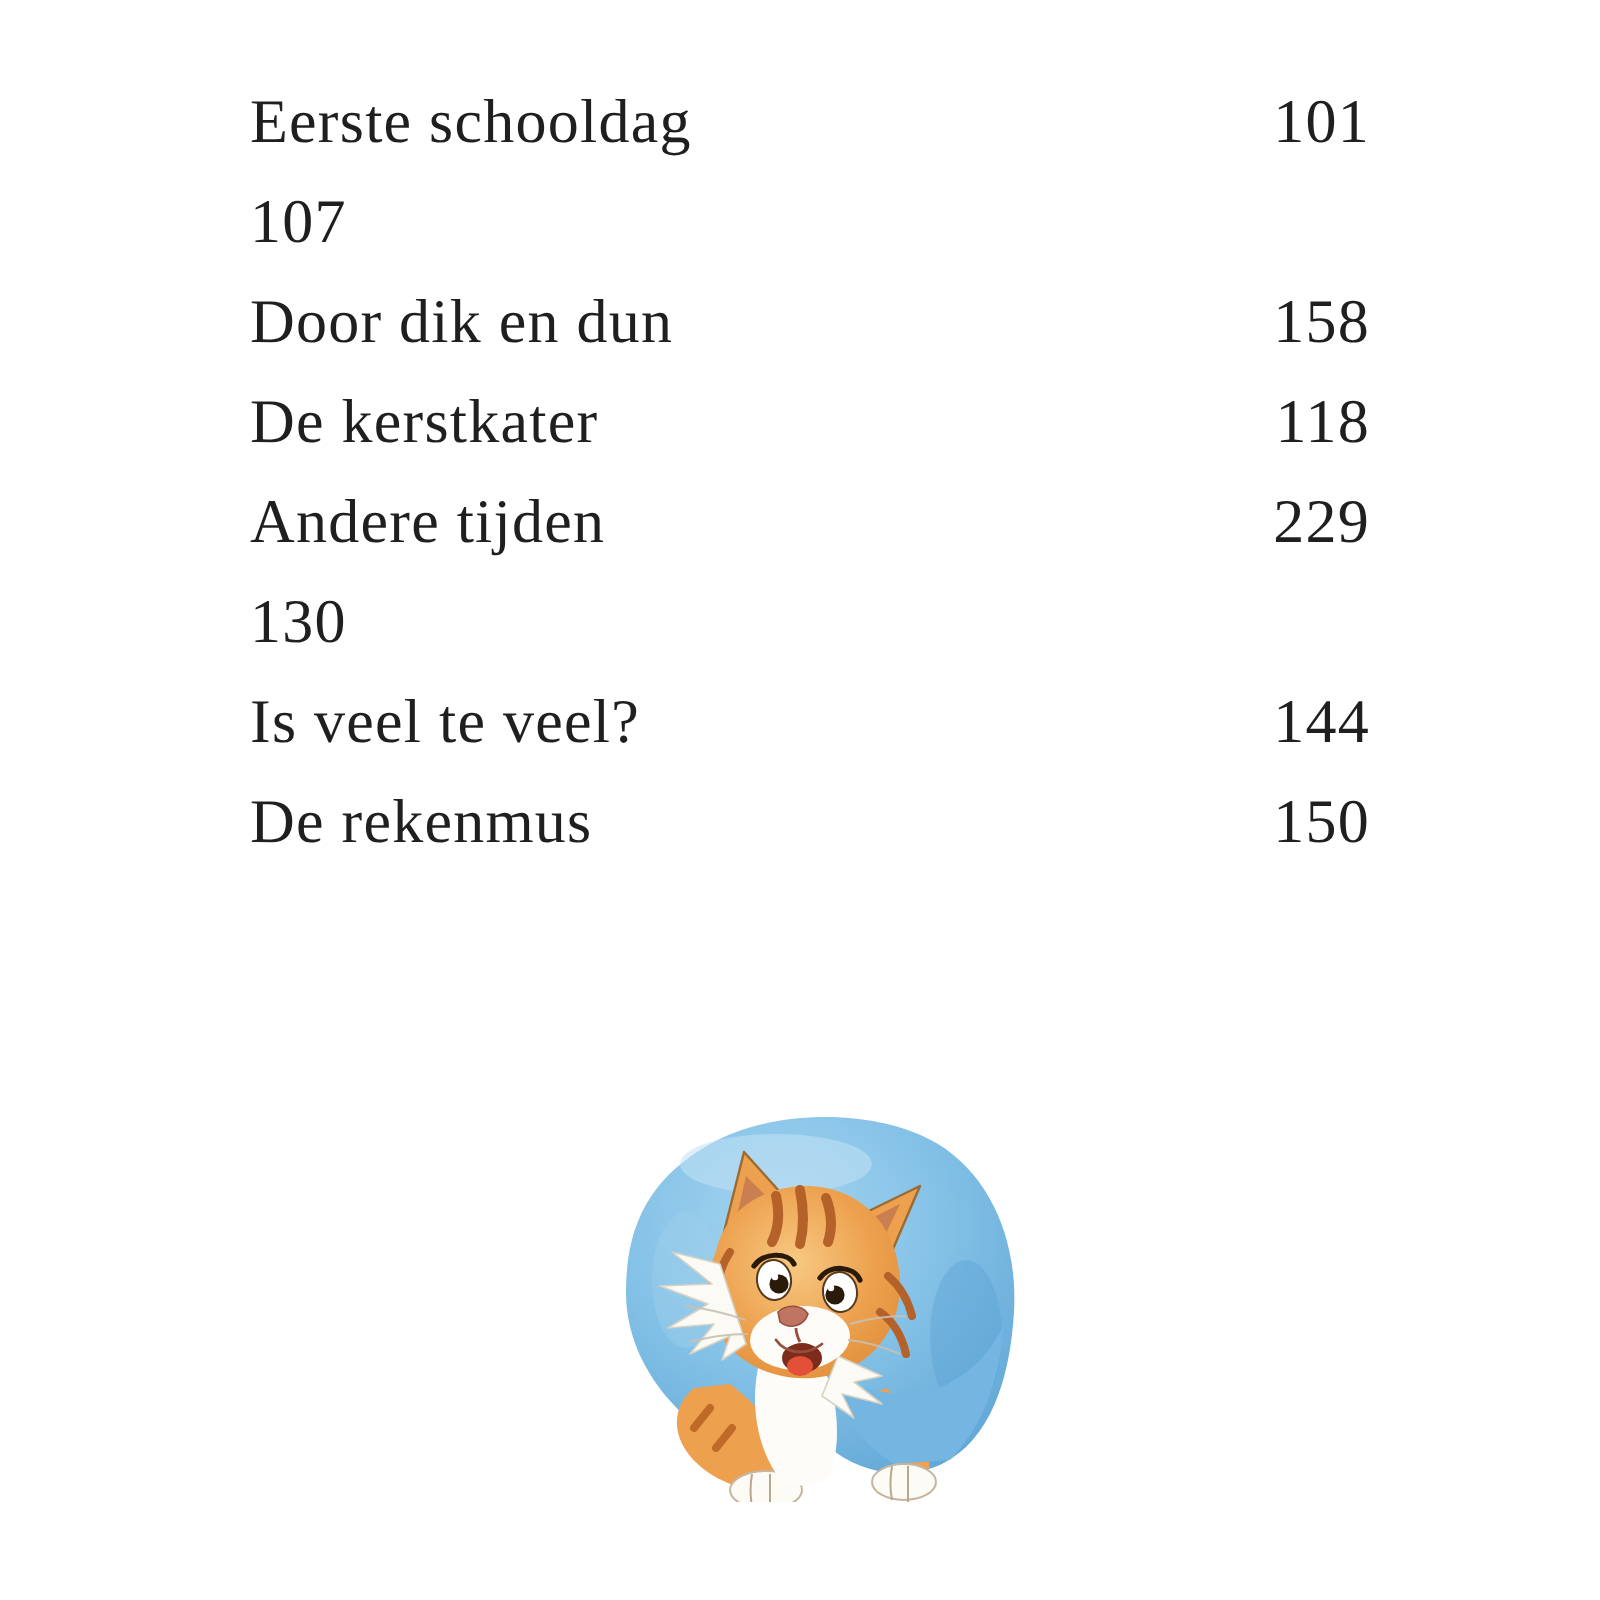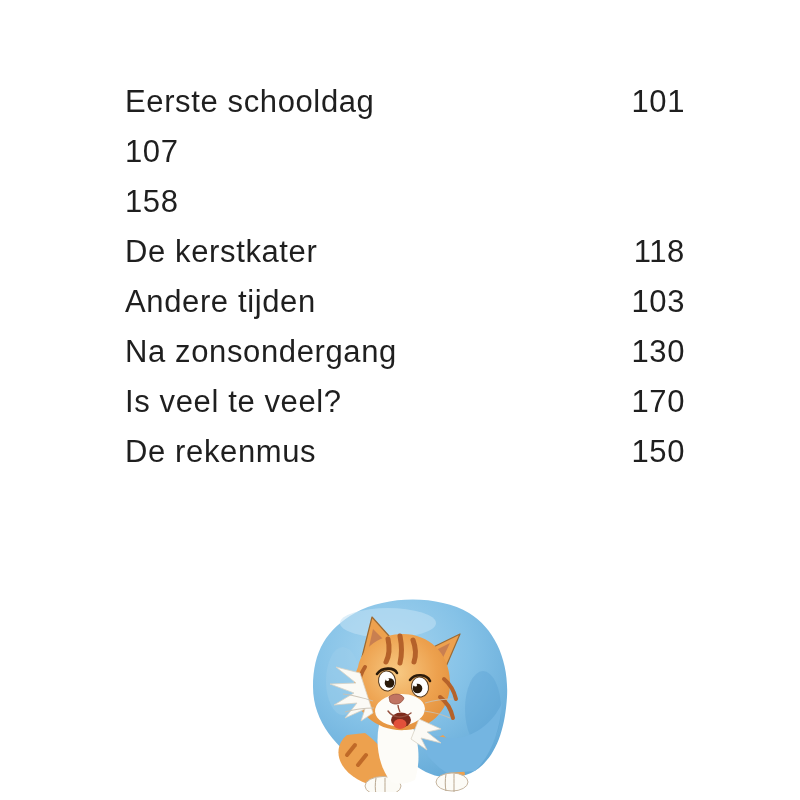--- a/index.html
+++ b/index.html
@@ -6,22 +6,21 @@
     margin: 0;
     padding: 0;
     background: #ffffff;
   }
   .page {
     position: relative;
     width: 800px;
     height: 751px;
     background: #ffffff;
     overflow: hidden;
-    font-family: Liberation Sans, sans-serif;
-    margin-top: 41px;
+    font-family: Liberation Serif, serif;
   }
   .toc {
     position: absolute;
     left: 125px;
     top: 36px;
     width: 560px;
   }
   .toc-row {
     display: flex;
     justify-content: space-between;
@@ -59,37 +58,37 @@
 
   <div class="toc">
     <div class="toc-row">
       <span class="toc-title">Eerste schooldag</span>
       <span class="toc-page">101</span>
     </div>
     <div class="toc-row">
       <span class="toc-page">107</span>
     </div>
     <div class="toc-row">
+      <span class="toc-title">Door dik en dun</span>
       <span class="toc-page">158</span>
     </div>
     <div class="toc-row">
       <span class="toc-title">De kerstkater</span>
       <span class="toc-page">118</span>
     </div>
     <div class="toc-row">
       <span class="toc-title">Andere tijden</span>
-      <span class="toc-page">103</span>
-    </div>
-    <div class="toc-row">
-      <span class="toc-title">Na zonsondergang</span>
+      <span class="toc-page">229</span>
+    </div>
+    <div class="toc-row">
       <span class="toc-page">130</span>
     </div>
     <div class="toc-row">
       <span class="toc-title">Is veel te veel?</span>
-      <span class="toc-page">170</span>
+      <span class="toc-page">144</span>
     </div>
     <div class="toc-row">
       <span class="toc-title">De rekenmus</span>
       <span class="toc-page">150</span>
     </div>
   </div>
 
   <div class="illustration" role="img" aria-label="Watercolor illustration of an orange tabby kitten with white muzzle and chest peeking out from under a light blue blanket, mouth open, front paws forward">
     <svg viewBox="0 0 212 216" xmlns="http://www.w3.org/2000/svg">
       <defs>

